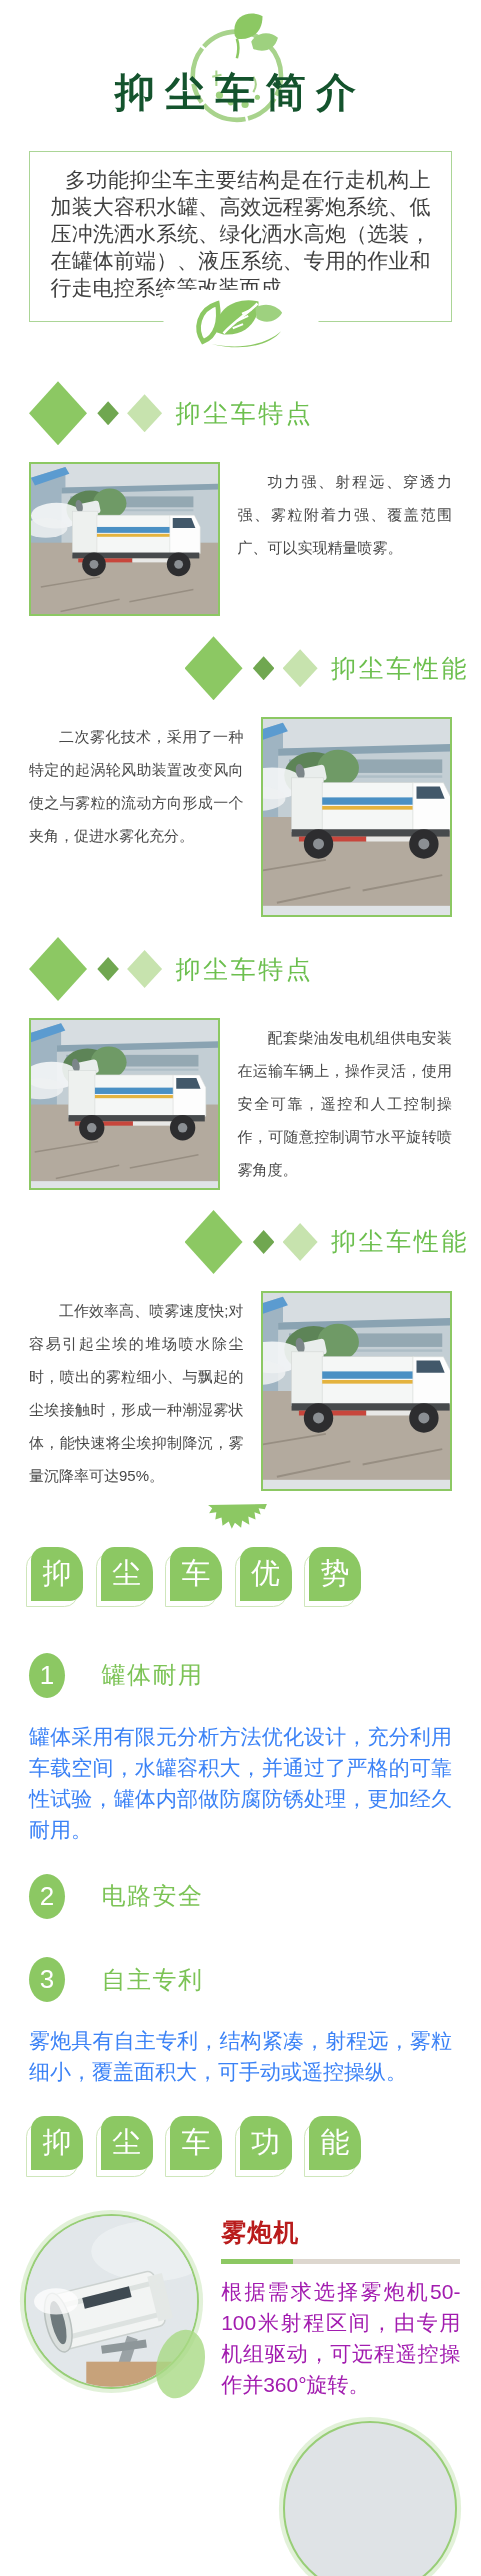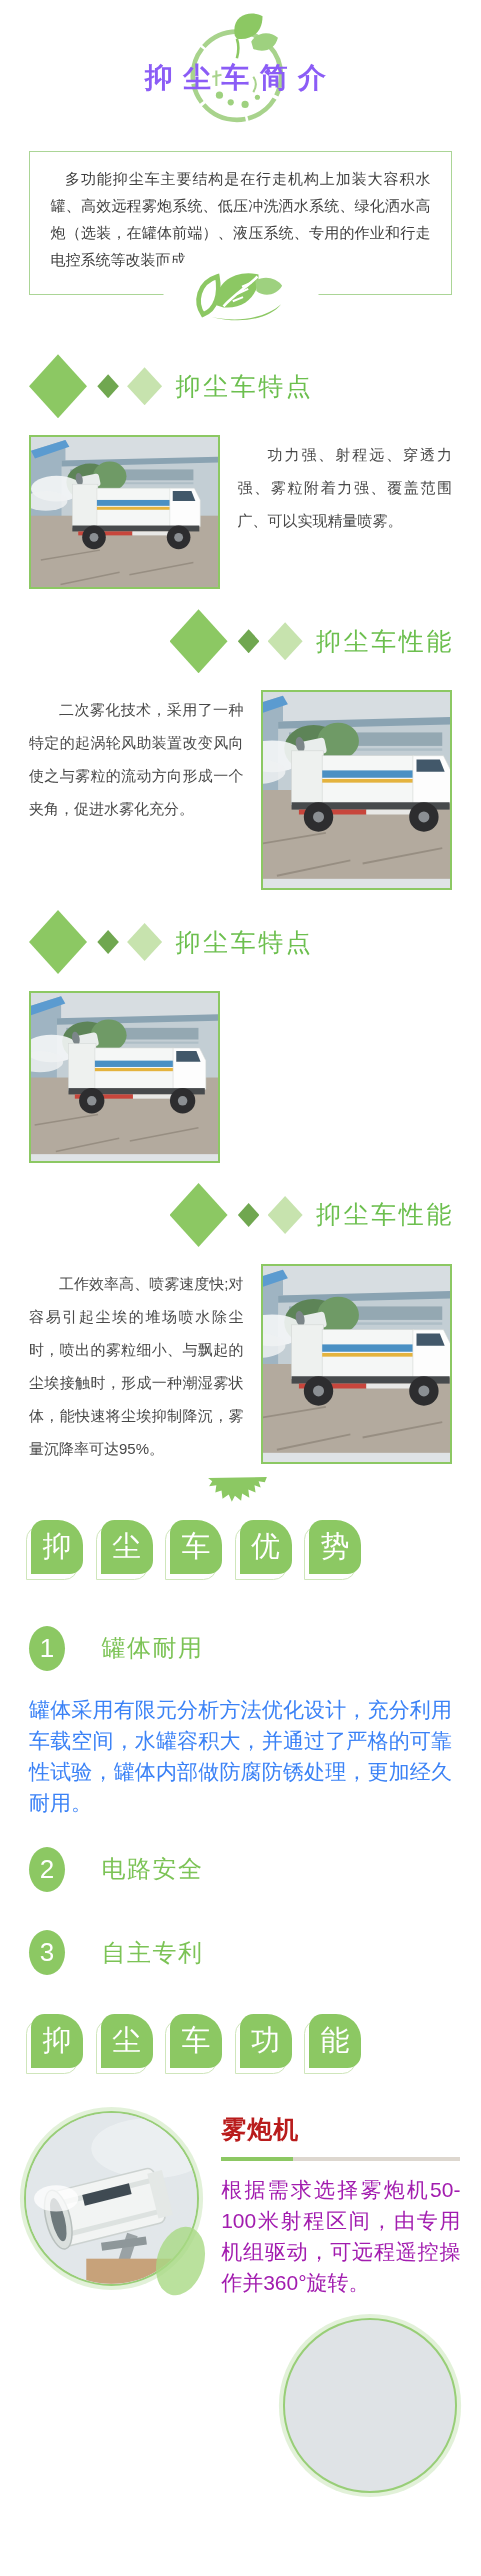--- a/index.html
+++ b/index.html
@@ -13,37 +13,37 @@
     --body:#4d4d4d;
   }
   html,body{margin:0;padding:0;background:#fff;}
   body{font-family:"Liberation Sans","DejaVu Sans",sans-serif;}
   .page{width:481px;min-height:3206px;margin:0 auto;background:#fff;overflow:hidden;position:relative;}
 
   
   .top-header{position:relative;height:140px;}
   .logo-wrap{position:absolute;left:50%;top:9.3px;transform:translateX(-54%);width:103px;height:118px;}
   .logo-wrap svg{display:block;width:100%;height:100%;}
-  .page-title{position:absolute;left:0;right:0;top:49px;margin:10px;text-align:center;
-    font-size:28px;font-weight:bold;color:#8b5cf6;letter-spacing:10.3px;}
+  .page-title{position:absolute;left:0;right:0;top:49px;margin:16px;text-align:center;
+    font-size:40px;font-weight:bold;color:#14532d;letter-spacing:10.3px;}
 
   
   .intro-box{position:relative;margin:11.3px 29px 0;border:1.5px solid var(--accent-line);
     padding:13.4px 20.6px 20.6px;box-sizing:border-box;}
-  .intro-text{margin:0;font-size:15px;line-height:27px;color:var(--ink);
-    text-align:justify;text-indent:14.4px;font-family:Liberation Serif, serif;}
+  .intro-text{margin:0;font-size:21px;line-height:27px;color:var(--ink);
+    text-align:justify;text-indent:14.4px;}
   .leaf-divider{position:absolute;left:50%;bottom:-30px;transform:translateX(-50%);
     width:155px;height:61px;background:#fff;display:flex;align-items:center;justify-content:center;}
   .leaf-divider svg{width:107px;height:58px;}
   .after-box-spacer{height:39px;}
 
   
   .sec-header{display:flex;align-items:center;height:73px;margin-top:15.5px;text-align:right;}
   .sec-header.left{padding-left:29px;}
-  .sec-header.right{justify-content:flex-end;padding-right:27px;}
+  .sec-header.right{justify-content:flex-end;padding-right:12px;}
   .dm{display:inline-block;clip-path:polygon(50% 0,100% 50%,50% 100%,0 50%);}
   .dm-big{width:58px;height:64px;background:var(--accent);}
   .dm-sm{width:21.6px;height:24px;background:var(--accent-deep);margin-left:10.3px;}
   .dm-md{width:35px;height:38px;background:var(--accent-pale);margin-left:8.2px;}
   .sec-title{margin:0 0 0 13.4px;font-size:25px;font-weight:normal;color:var(--title-green);letter-spacing:2.6px;}
 
   
   .sec-row{display:flex;gap:17.5px;margin:12.4px 29px 0;align-items:flex-start;}
   .photo-rect{flex:0 0 auto;width:187px;border:2.6px solid var(--accent);background:#dfe3e6;overflow:hidden;}
   .photo-rect svg{display:block;width:100%;height:100%;}
@@ -193,20 +193,21 @@
     <span class="dm dm-sm"></span>
     <span class="dm dm-md"></span>
     <h2 class="sec-title">抑尘车特点</h2>
   </div>
   <div class="sec-row">
     <div class="photo-rect h326">
       <svg viewBox="0 0 380 318" preserveAspectRatio="xMidYMid slice">
           <use href="#scene-truck" xlink:href="#scene-truck"></use>
         </svg>
     </div>
+    <p class="sec-text">配套柴油发电机组供电安装在运输车辆上，操作灵活，使用安全可靠，遥控和人工控制操作，可随意控制调节水平旋转喷雾角度。</p>
   </div>
 
   <div class="sec-header right">
     <span class="dm dm-big"></span>
     <span class="dm dm-sm"></span>
     <span class="dm dm-md"></span>
     <h2 class="sec-title">抑尘车性能</h2>
   </div>
   <div class="sec-row">
     <p class="sec-text">工作效率高、喷雾速度快;对容易引起尘埃的堆场喷水除尘时，喷出的雾粒细小、与飘起的尘埃接触时，形成一种潮湿雾状体，能快速将尘埃抑制降沉，雾量沉降率可达95%。</p>
@@ -253,20 +254,21 @@
       <span class="num">2</span>
       <h3 class="adv-title">电路安全</h3>
     </div>
   </div>
 
   <div class="adv-item">
     <div class="adv-head">
       <span class="num">3</span>
       <h3 class="adv-title">自主专利</h3>
     </div>
+    <p class="adv-text">雾炮具有自主专利，结构紧凑，射程远，雾粒细小，覆盖面积大，可手动或遥控操纵。</p>
   </div>
 
   <div class="badge-row fn-badges">
     <div class="badge">
         <span class="badge-face">抑</span>
       </div>
     <div class="badge">
         <span class="badge-face">尘</span>
       </div>
     <div class="badge">

